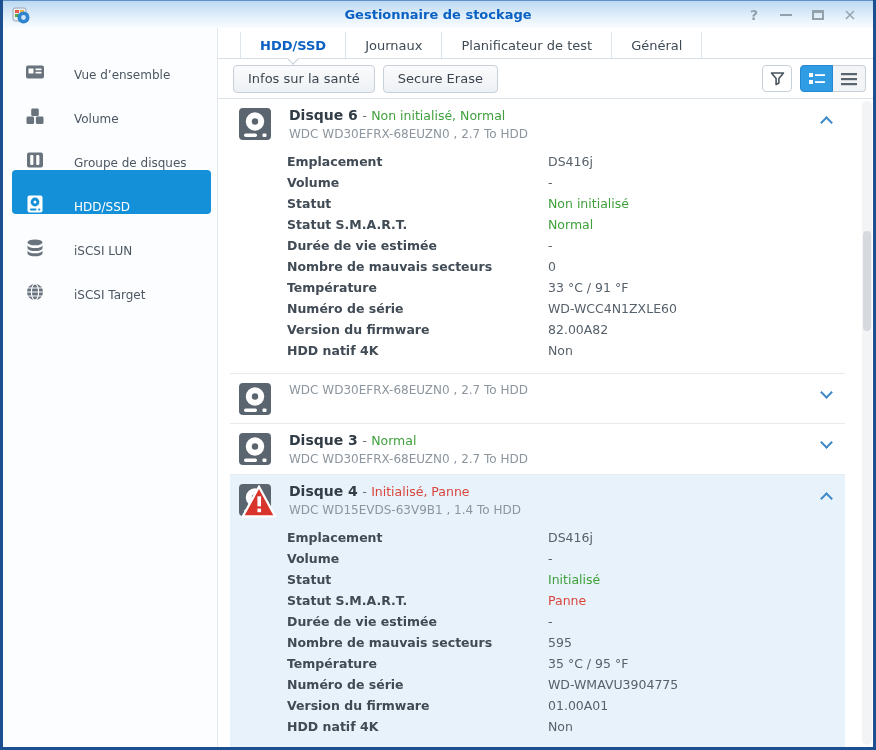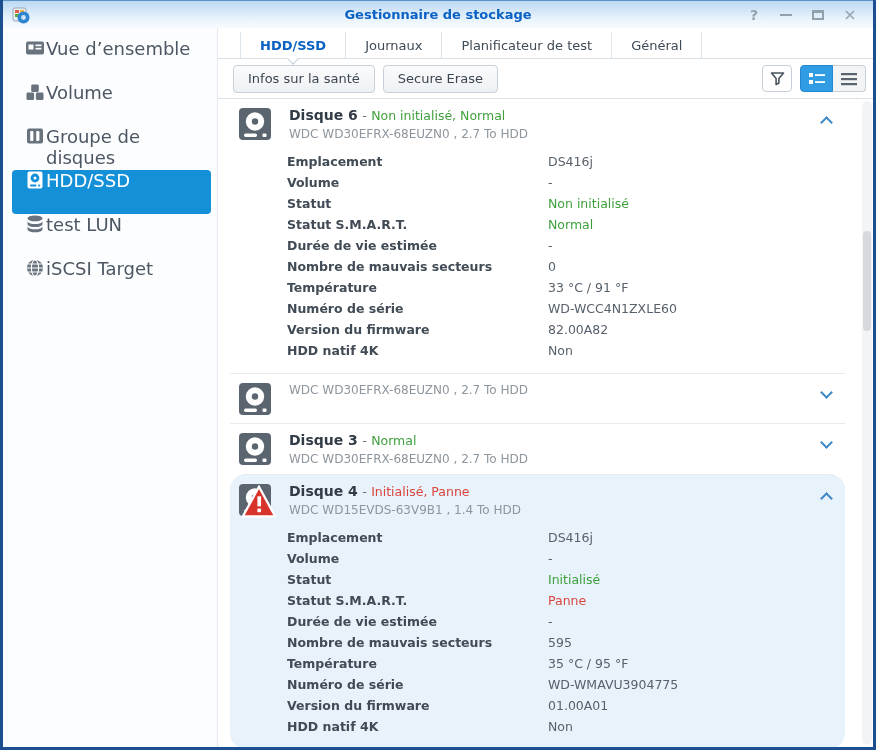--- a/index.html
+++ b/index.html
@@ -21,23 +21,23 @@
   .wc-help { font-weight:bold; font-size:14px; }
   .wc-min  { }
   .wc-min i { display:block; width:12px; height:2px; background:#93a1ad; }
   .wc-max i { display:block; width:12px; height:10px; border:2px solid #93a1ad; border-top-width:3px; }
   .wc-close { font-size:16px; }
   
   .body { flex:1; display:flex; min-height:0; }
   
   .sidebar { width:215px; flex:0 0 215px; background:#fcfdfe; border-right:1px solid #e3e8ee;
              padding-top:10px; }
-  .side-item { height:44px; display:flex; align-items:flex-start; gap:1px;
+  .side-item { height:44px; display:flex; align-items:flex-end; gap:29px;
                margin:0 6px 0 9px; padding-left:13px; border-radius:4px;
-               color:#4c5763; font-size:18px; cursor:pointer; }
+               color:#4c5763; font-size:12px; cursor:pointer; }
   .side-item svg { width:20px; height:20px; flex:0 0 20px; }
   .side-item.selected { background:#1490d8; color:#fff; font-weight:normal; }
   
   .main { flex:1; display:flex; flex-direction:column; min-width:0; }
   .tabbar { height:27px; flex:0 0 27px; display:flex; align-items:stretch;
             margin-top:4px; padding-left:22px; border-bottom:1px solid #d7dfe6; }
   .tab { position:relative; padding:0 19px; display:flex; align-items:center;
          font-size:13px; color:#3f4a55; border-left:1px solid #dde4ea; cursor:pointer; }
   .tab:last-child { border-right:1px solid #dde4ea; }
   .tab.active { color:#0a61c3; font-weight:bold; }
@@ -61,21 +61,21 @@
   .seg .icon-btn:last-child  { border-radius:0 4px 4px 0; border-left:none; background:#f2f4f6; }
   .seg .icon-btn.active { background:#2f9ce4; border-color:#2388cf; }
   
   .list { flex:1; position:relative; overflow:hidden; background:#fff; }
   .vscroll { position:absolute; top:2px; bottom:2px; right:1px; width:10px;
              background:#f3f4f6; border-radius:5px; }
   .vthumb { position:absolute; top:130px; right:1px; width:8px; height:100px;
             background:#d6dade; border-radius:4px; cursor:pointer; }
   .disk { margin:0 28px 0 12px; }
   .disk + .disk { border-top:1px solid #e6ebef; }
-  .disk.alert-bg { background:#e7f2fa; border-top-color:#e6ebef;border-radius:16px; }
+  .disk.alert-bg { background:#e7f2fa; border-top-color:#e6ebef; }
   .disk-head { display:flex; align-items:flex-start; padding:7px 10px 7px 8px;
                position:relative; cursor:pointer; }
   .disk-icon { position:relative; width:34px; height:34px; flex:0 0 34px; margin-top:1px; }
   .disk-icon svg { width:34px; height:34px; }
   .warn-badge { position:absolute; right:-4px; bottom:-2px; width:15px; height:15px; }
   .disk-titles { margin-left:17px; }
   .disk-line1 { font-size:14px; line-height:18px; }
   .disk-name { font-weight:bold; color:#323c46; }
   .disk-dash { color:#6a747e; font-size:13px; }
   .disk-status { font-size:12.5px; }
@@ -162,21 +162,21 @@
     <span class="slabel">HDD/SSD</span>
   </div>
         <div class="side-item">
     <span class="sicon" style="width: 20px; height: 20px; display: flex;">
             <svg viewBox="0 0 20 20" width="20" height="20">
               <ellipse cx="10" cy="4.4" rx="7.5" ry="2.9" fill="#69737e"></ellipse>
               <path d="M2.5 7.2 a7.5 2.9 0 0 0 15 0 v3 a7.5 2.9 0 0 1 -15 0 z" fill="#69737e"></path>
               <path d="M2.5 12.4 a7.5 2.9 0 0 0 15 0 v3 a7.5 2.9 0 0 1 -15 0 z" fill="#69737e"></path>
             </svg>
           </span>
-    <span class="slabel">test LUN</span>
+    <span class="slabel">iSCSI LUN</span>
   </div>
         <div class="side-item">
     <span class="sicon" style="width: 20px; height: 20px; display: flex;">
             <svg viewBox="0 0 20 20" width="20" height="20">
               <circle cx="10" cy="10" r="8" fill="#69737e"></circle>
               <g stroke="#fff" stroke-width="1.1" fill="none">
                 <ellipse cx="10" cy="10" rx="3.6" ry="8"></ellipse>
                 <path d="M2 10 h16 M3.2 6 h13.6 M3.2 14 h13.6"></path>
               </g>
             </svg>

